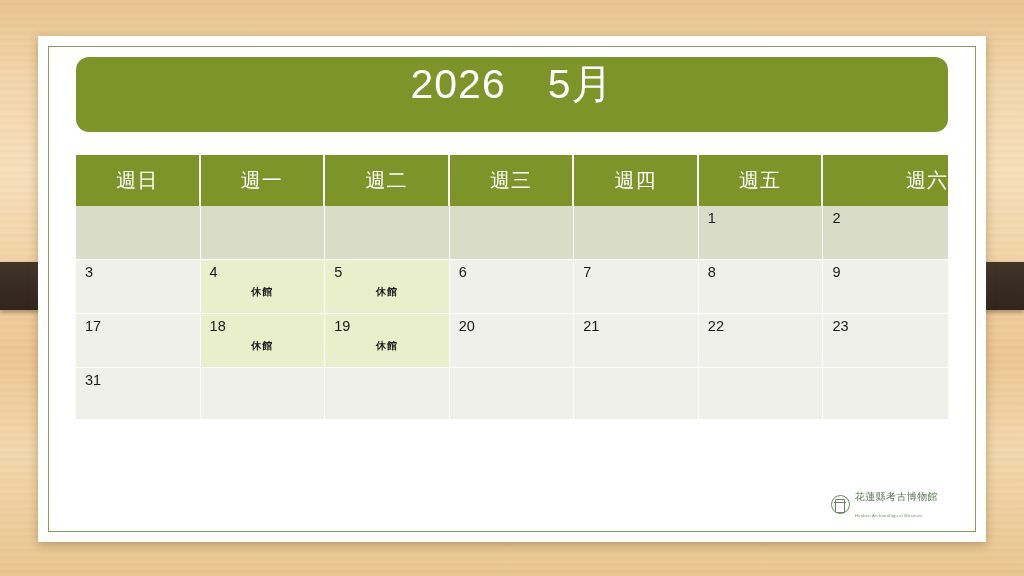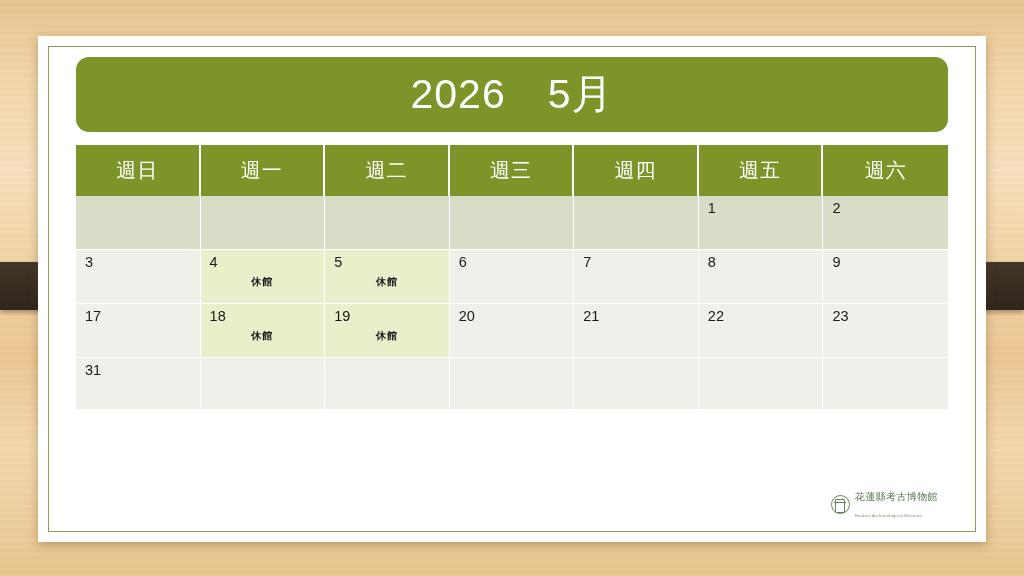--- a/index.html
+++ b/index.html
@@ -73,52 +73,51 @@
     height: 466px;
   }
 
   
   .title-bar {
     width: 872px;
     height: 75px;
     background: #7d9428;
     border-radius: 13px;
     display: flex;
-    align-items: center;
     justify-content: center;
   }
   .title-text {
     color: #ffffff;
     font-size: 41px;
     font-weight: 400;
     letter-spacing: 1px;
     white-space: pre;
   }
 
   
   .calendar {
-    margin-top: 13px;
+    margin-top: 23px;
     width: 872px;
     border-collapse: separate;
     border-spacing: 0;
     table-layout: fixed;
   }
 
   .calendar th {
     background: #7d9428;
     color: #ffffff;
     font-size: 20px;
     font-weight: 400;
     height: 51px;
     text-align: center;
     vertical-align: middle;
     border-right: 2px solid #ffffff;
     letter-spacing: 1px;
   }
-  .calendar th:last-child { border-right: none; }
+  .calendar th:last-child { border-right: none; text-align: right; }
 
   .calendar td {
     height: 54px;
     vertical-align: top;
     padding: 5px 0 0 9px;
     border-right: 1.5px solid #ffffff;
     border-bottom: 1.5px solid #ffffff;
     position: relative;
   }
   .calendar td:last-child { border-right: none; }

